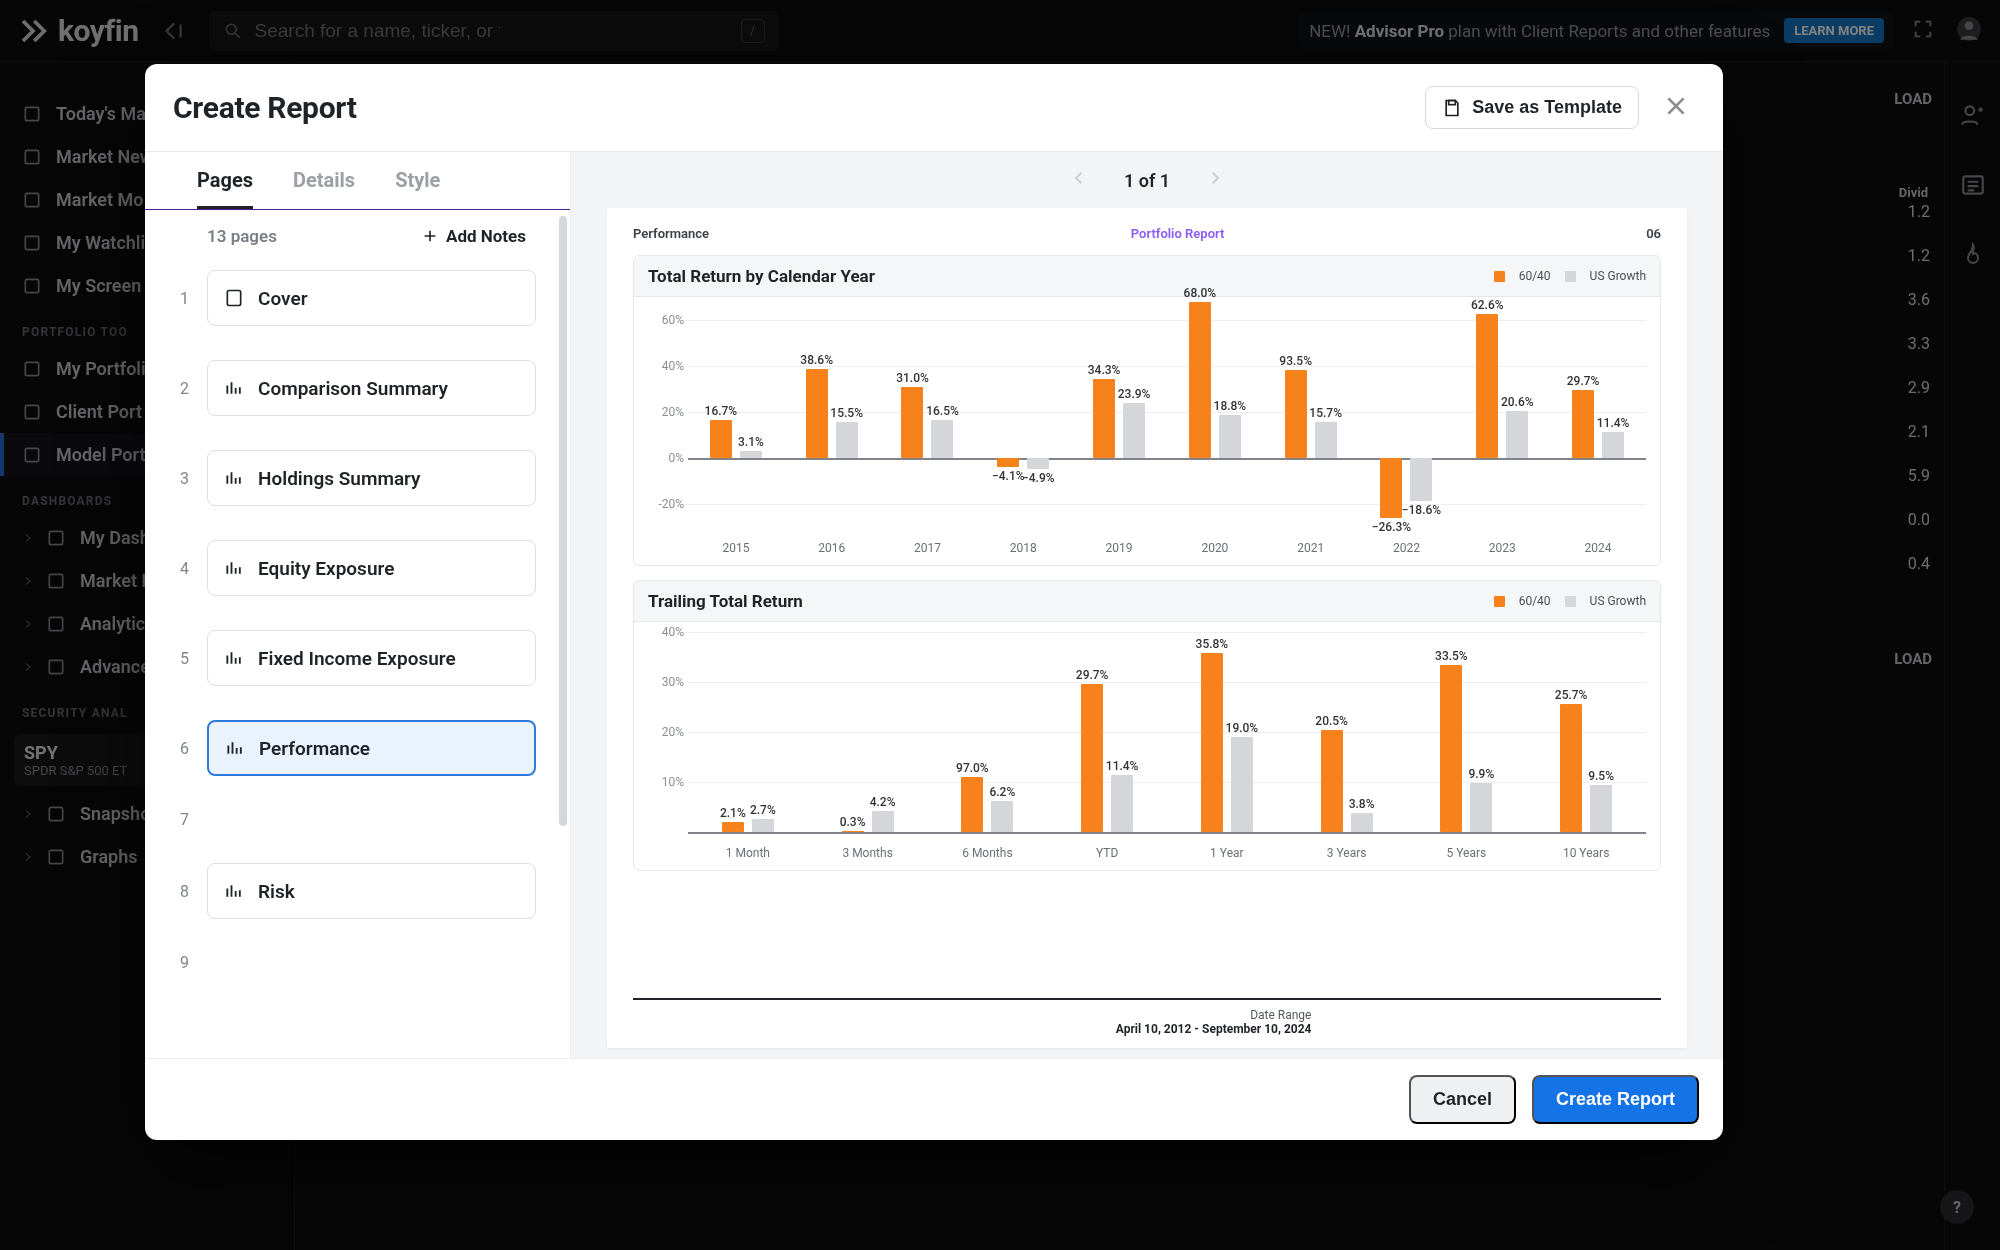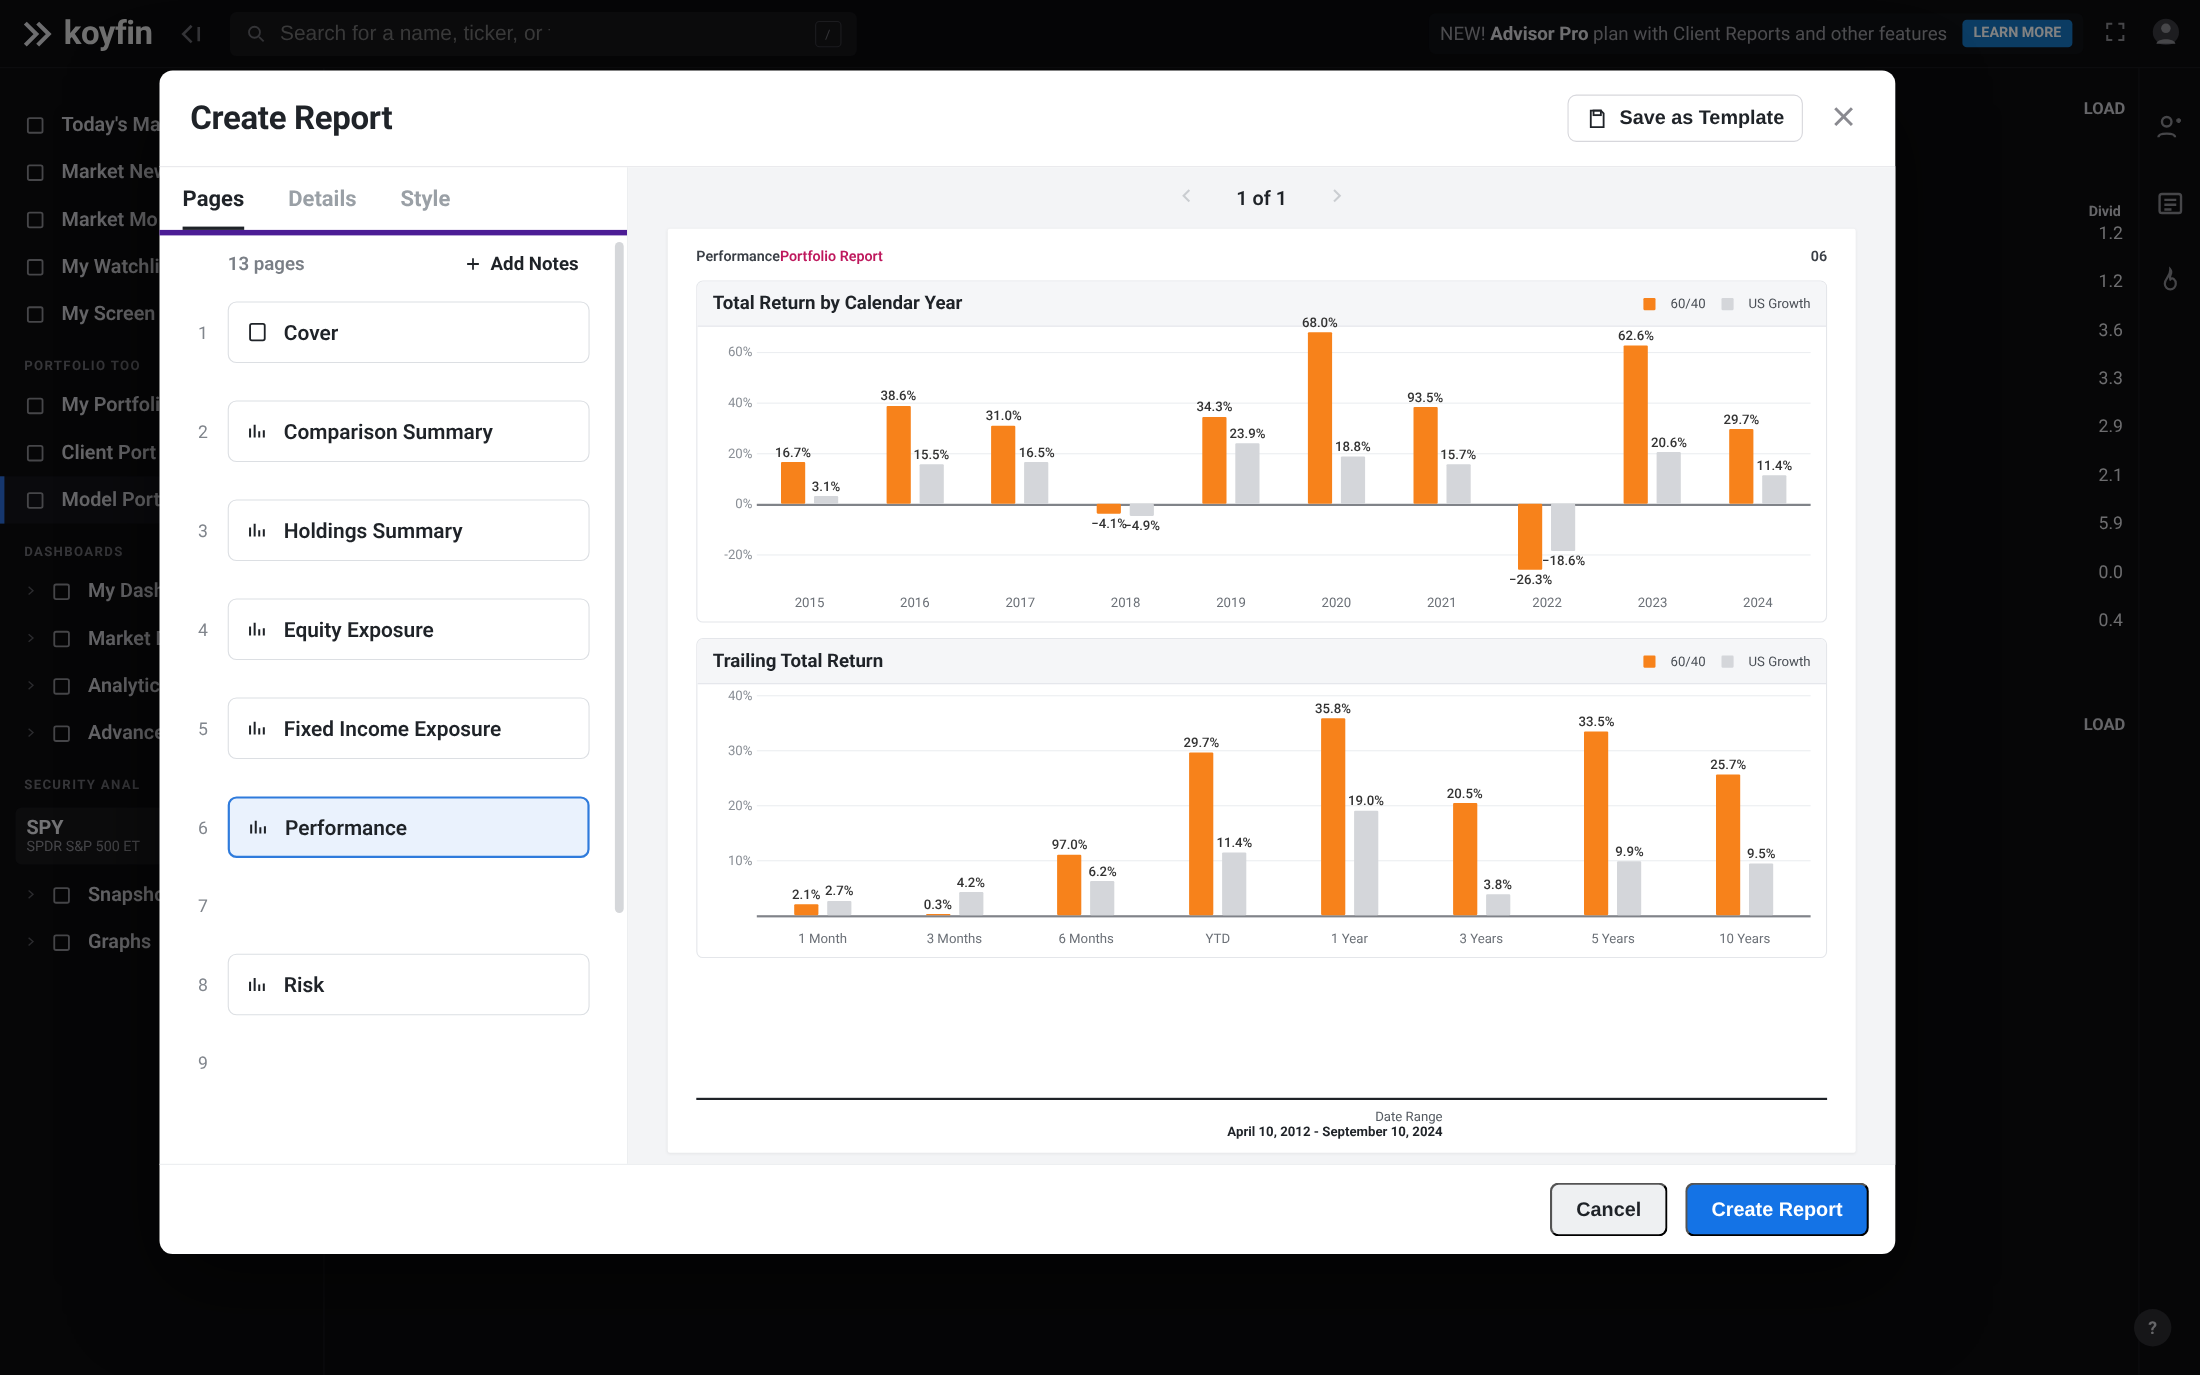--- a/index.html
+++ b/index.html
@@ -51,21 +51,21 @@
   .m-head { display:flex; align-items:center; padding:22px 28px; border-bottom:1px solid #e8e8eb; }
   .m-title { font-size:30px; font-weight:700; letter-spacing:-.3px; }
   .m-actions { margin-left:auto; display:flex; align-items:center; gap:18px; }
   .tmpl-btn { border:1px solid #d7d7dc; border-radius:8px; padding:10px 16px; font-size:18px; font-weight:600; display:flex; align-items:center; gap:10px; background:#fff; color:#1f2328; }
   .close-x { color:#8a8a90; cursor:pointer; padding:6px; }
 
   .m-body { flex:1; display:flex; min-height:0; }
 
   
   .mcol-l { width:426px; border-right:1px solid #eceef0; display:flex; flex-direction:column; }
-  .tabbar { display:flex; gap:40px; padding:16px 21px 0; border-bottom:5px solid #4c1d95; }
+  .tabbar { display:flex; gap:40px; padding:16px 52px 0; border-bottom:1px solid #4c1d95; }
   .tab { font-size:20px; font-weight:700; color:#9aa0a6; padding-bottom:14px; }
   .tab.active { color:#1f2328; border-bottom:3px solid #1f2328; }
 
   .pages-scroll { position:relative; flex:1; overflow:hidden; }
   .pages-inner { position:absolute; inset:0 14px 0 0; overflow:hidden; padding:0 0 10px 0; }
   .pages-scrollbar { position:absolute; right:3px; top:6px; width:8px; height:610px; background:#d5d7da; border-radius:4px; }
 
   .pages-meta { display:flex; align-items:center; justify-content:space-between; padding:16px 30px 12px 62px; font-size:17px; color:#7a7f86; font-weight:600; }
   .add-notes { display:flex; align-items:center; gap:8px; color:#1f2328; font-weight:700; }
 
@@ -77,21 +77,21 @@
   .pi { color:#1f2328; display:inline-flex; }
 
   
   .mcol-r { flex:1; background:#f3f4f6; display:flex; flex-direction:column; }
   .pager { height:56px; display:flex; align-items:center; justify-content:center; gap:36px; color:#9aa0a6; font-size:18px; }
   .pager svg { opacity:.45; }
   .pager .pg-txt { color:#1f2328; font-weight:600; }
 
   .sheet { margin:0 36px 10px; background:#fff; flex:1; border-radius:2px; box-shadow:0 1px 3px rgba(0,0,0,.06); padding:18px 26px 12px; display:flex; flex-direction:column; }
   .sheet-hd { display:flex; font-size:13px; color:#3a3f46; font-weight:600; }
-  .sheet-hd .mid { flex:1; text-align:left; color:#be185d; }
+  .sheet-hd .mid { flex:1; text-align:center; color:#8b5cf6; }
 
   .chart-box { margin-top:14px; border:1px solid #e4e6ea; border-radius:6px; overflow:hidden; }
   .chart-tbar { display:flex; align-items:center; justify-content:space-between; background:#f5f6f8; border-bottom:1px solid #e4e6ea; padding:10px 14px; }
   .chart-tbar .ttl { font-size:17px; font-weight:700; }
   .legend { display:flex; align-items:center; gap:14px; font-size:12px; color:#4a4f56; }
   .lg-sw { width:11px; height:11px; display:inline-block; border-radius:1px; }
   .c-orange { background:#f7821b; }
   .c-gray   { background:#d4d6da; }
 
   .chart-area { position:relative; padding:12px 14px 6px 54px; }

